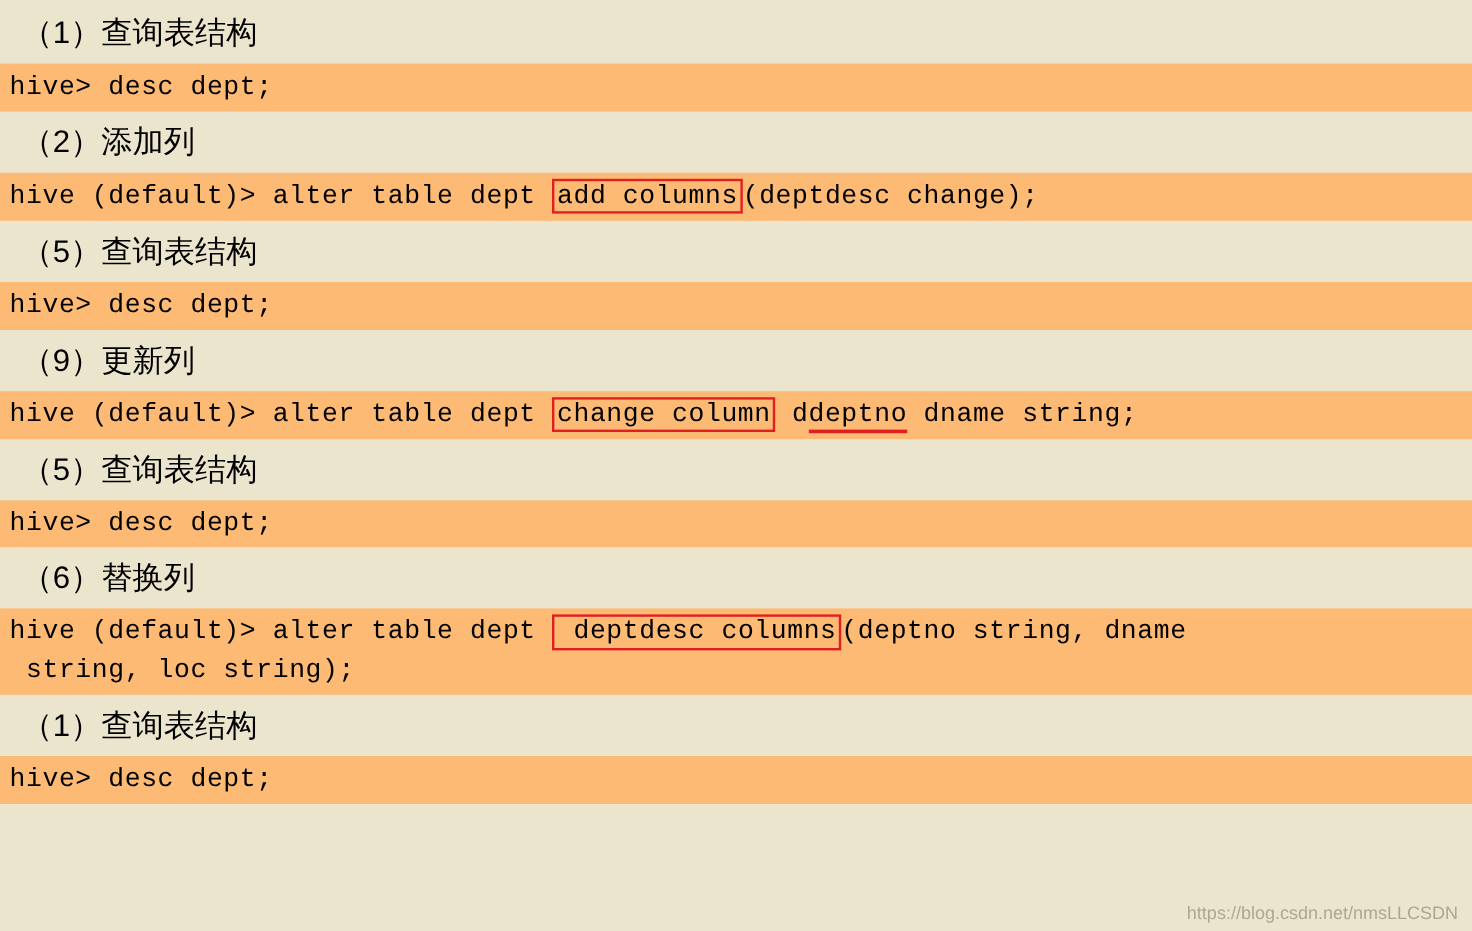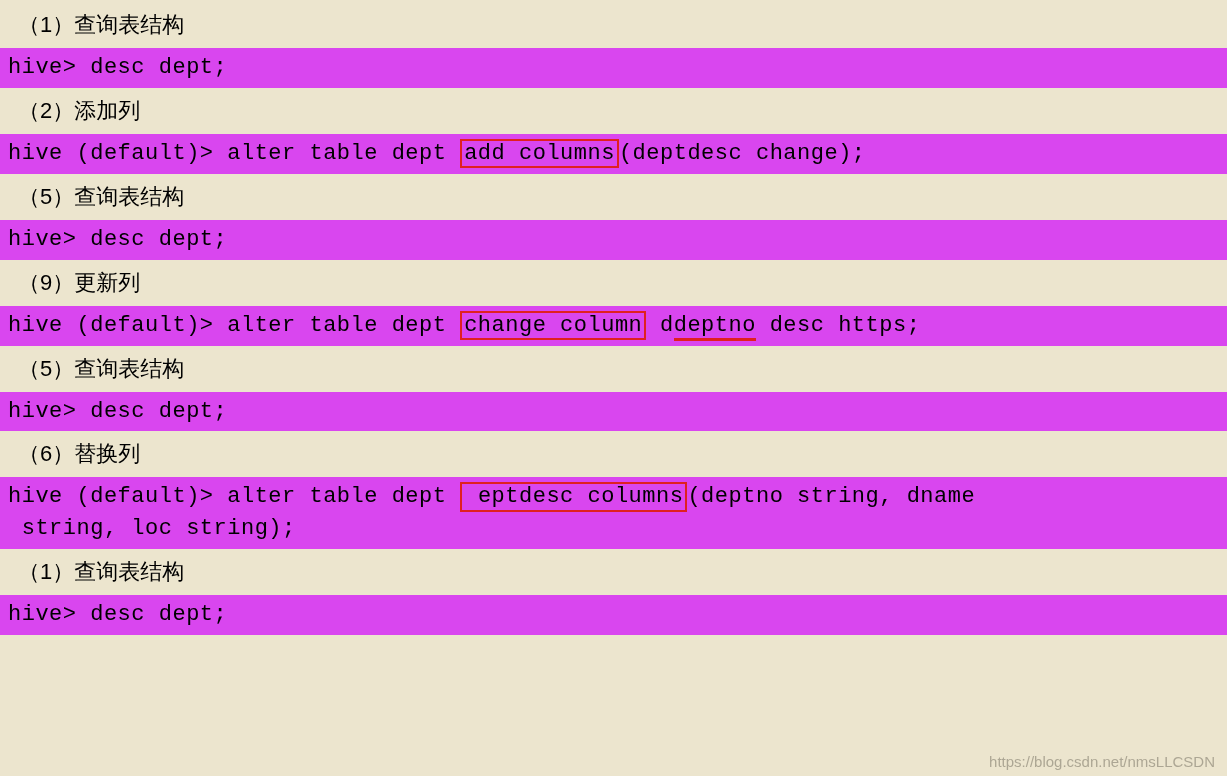--- a/index.html
+++ b/index.html
@@ -12,25 +12,25 @@
       font-family: "Microsoft YaHei", SimSun, sans-serif;
       font-size: 22px;
       color: #000;
       width: 1227px;
       height: 776px;
       position: relative;
       padding-top: 2px;
     }
     .section-title {
       padding: 8px 18px 8px 18px;
-      font-size: 22px;
+      font-size: 26px;
       color: #000;
     }
     .code-block {
-      background-color: #d946ef;
+      background-color: #fdba74;
       font-family: "Courier New", Courier, monospace;
       font-size: 22px;
       color: #000;
       padding: 4px 8px;
       line-height: 1.45;
       white-space: pre-wrap;
       word-break: break-all;
       letter-spacing: 0.5px;
     }
     .red-box {
@@ -59,25 +59,25 @@
 <div class="section-title">（1）查询表结构</div>
 <div class="code-block"><span>hive&gt; desc dept;</span></div>
 
 <div class="section-title">（2）添加列</div>
 <div class="code-block"><span>hive (default)&gt; alter table dept </span><span class="red-box">add columns</span><span>(deptdesc change);</span></div>
 
 <div class="section-title">（5）查询表结构</div>
 <div class="code-block"><span>hive&gt; desc dept;</span></div>
 
 <div class="section-title">（9）更新列</div>
-<div class="code-block"><span>hive (default)&gt; alter table dept </span><span class="red-box">change column</span><span> d</span><span class="red-underline">deptno</span><span> desc https;</span></div>
+<div class="code-block"><span>hive (default)&gt; alter table dept </span><span class="red-box">change column</span><span> d</span><span class="red-underline">deptno</span><span> dname string;</span></div>
 
 <div class="section-title">（5）查询表结构</div>
 <div class="code-block"><span>hive&gt; desc dept;</span></div>
 
 <div class="section-title">（6）替换列</div>
-<div class="code-block"><span>hive (default)&gt; alter table dept </span><span class="red-box"> eptdesc columns</span><span>(deptno string, dname
+<div class="code-block"><span>hive (default)&gt; alter table dept </span><span class="red-box"> deptdesc columns</span><span>(deptno string, dname
  string, loc string);</span></div>
 
 <div class="section-title">（1）查询表结构</div>
 <div class="code-block"><span>hive&gt; desc dept;</span></div>
 
 <div class="watermark">https://blog.csdn.net/nmsLLCSDN</div>
 
 </body></html>

